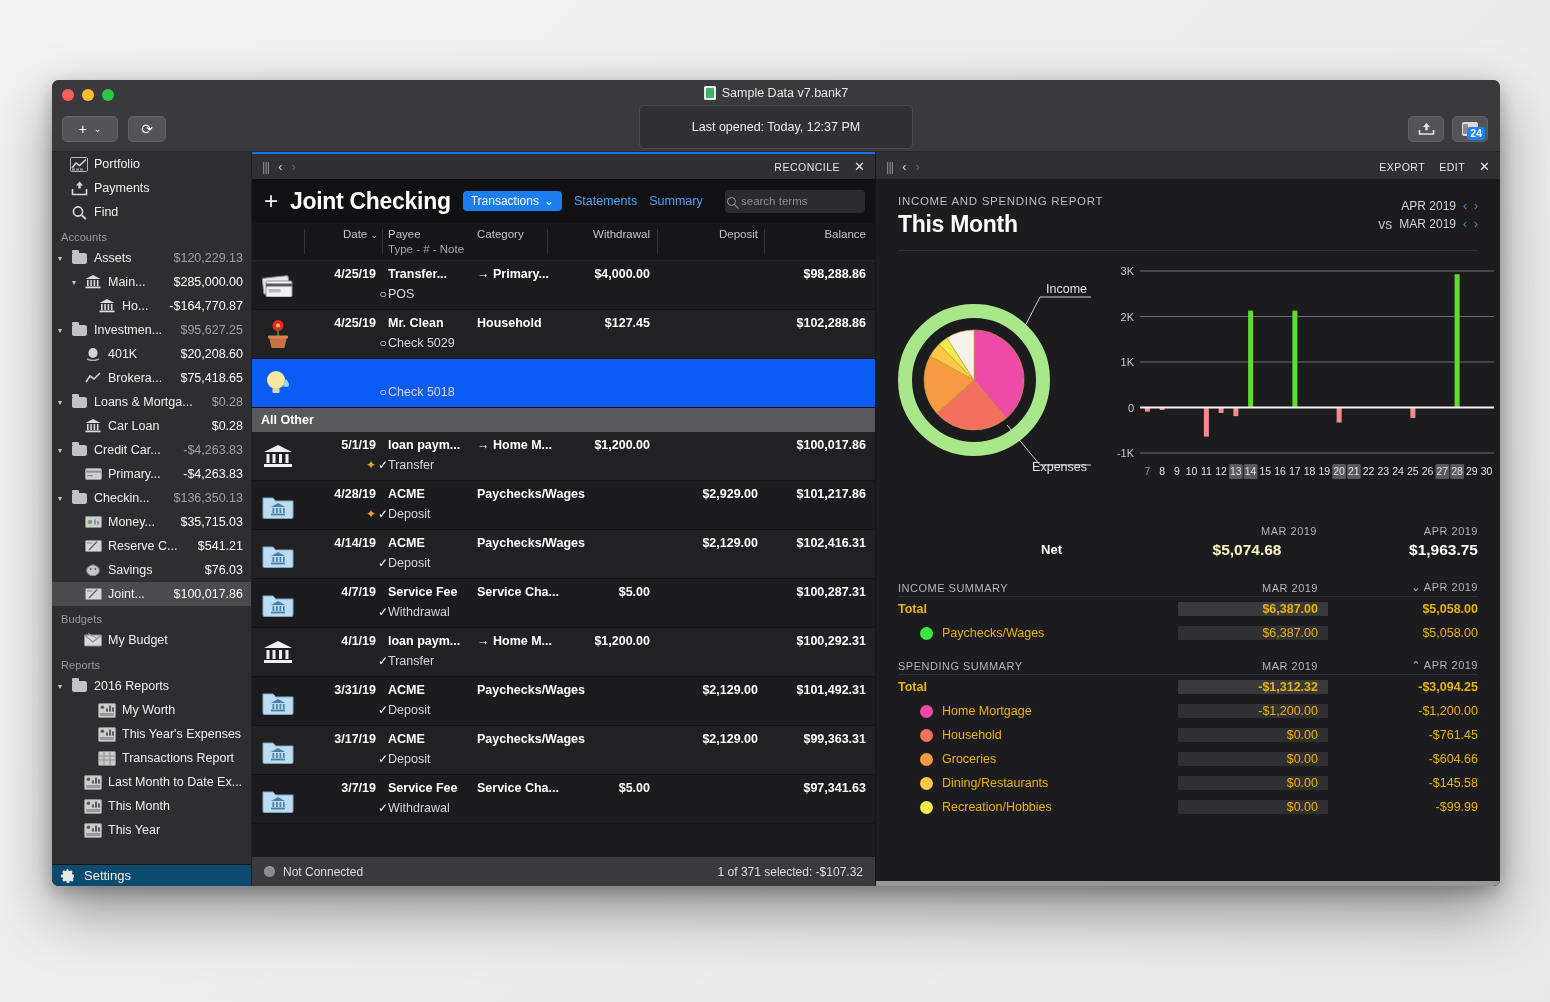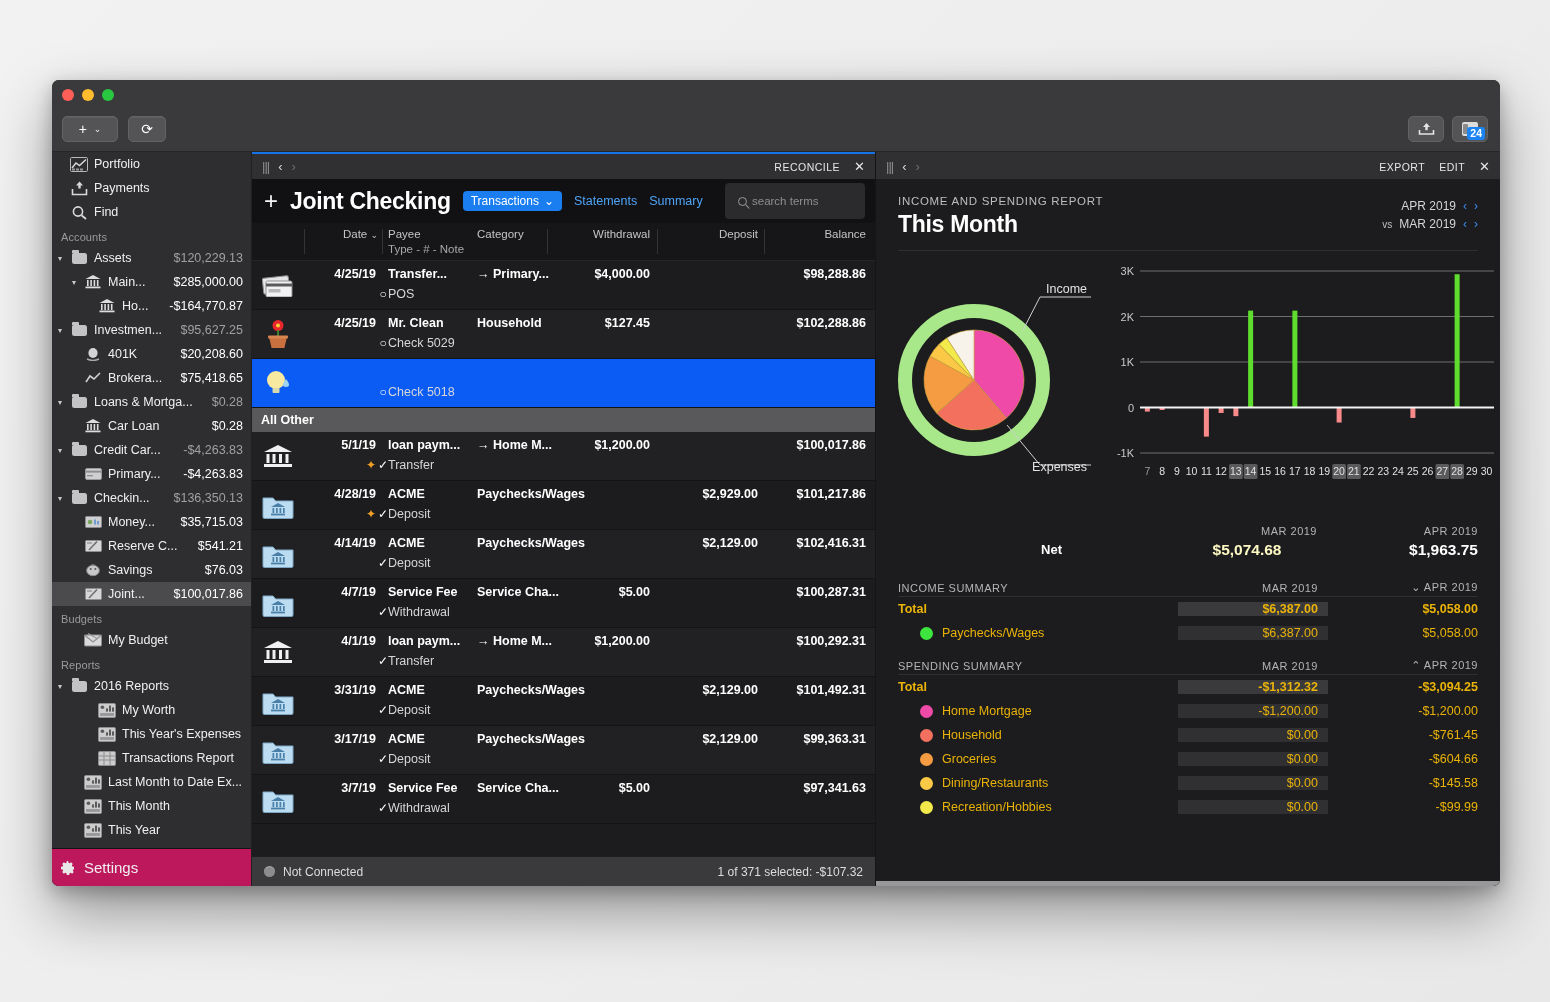--- a/index.html
+++ b/index.html
@@ -100,23 +100,23 @@
   .ico { width:20px; flex:0 0 20px; display:flex; align-items:center; justify-content:center;
          margin-right:5px; font-size:13px; }
   .ind1{ padding-left:6px; } .ind2{ padding-left:20px; } .ind3{ padding-left:34px; }
 
   .folder{
     width:15px;height:11px;background:#c3c3c5;border-radius:1.5px 2.5px 2.5px 2.5px;position:relative;
   }
   .folder:before{content:"";position:absolute;left:0;top:-2.5px;width:7px;height:3px;background:#c3c3c5;border-radius:1px 1px 0 0;}
 
   .sb-footer{
-    position:absolute; bottom:0; left:0; right:0; height:38px; background:#be185d;
+    position:absolute; bottom:0; left:0; right:0; height:22px; background:#0c4a6e;
     border-top:1px solid #151517; display:flex; align-items:center; padding-left:8px;
-    color:#efefef; font-size:15px; gap:8px;
+    color:#efefef; font-size:13px; gap:8px;
   }
 
   
   #register { width:624px; flex:0 0 624px; background:#1c1c1e; position:relative;
               border-right:1px solid #151517; }
   .pane-bar {
     height:27px; background:#303032; display:flex; align-items:center;
     padding:0 10px; border-top:2px solid #1473e6; color:#b6b6b8; font-size:11px;
   }
   .pane-bar .nav { display:flex; align-items:center; gap:9px; }
@@ -131,22 +131,22 @@
     height:44px; background:#111113; display:flex; align-items:center; padding:0 10px 0 12px; gap:12px;
   }
   .reg-plus { font-size:24px; color:#f4f4f6; font-weight:300; line-height:1; }
   .reg-title { font-size:23px; font-weight:bold; color:#fff; letter-spacing:-.3px; }
   .pill {
     background:#1a7ef0; color:#fff; font-size:12px; border-radius:4px;
     padding:3px 8px; display:flex; align-items:center; gap:5px;
   }
   .lnk { color:#4ea3f7; font-size:12.5px; }
   .searchbox {
-    margin-left:auto; width:140px; height:36px; background:#2b2b2d; border-radius:4px;
-    display:flex; align-items:center; gap:5px; padding:0 13px; color:#8e8e90; font-size:11.5px;
+    margin-left:auto; width:140px; height:23px; background:#2b2b2d; border-radius:4px;
+    display:flex; align-items:center; gap:5px; padding:0 2px; color:#8e8e90; font-size:11.5px;
   }
   .mag { width:9px;height:9px;border:1.4px solid #9a9a9c;border-radius:50%;position:relative;flex:0 0 9px;}
   .mag:after{content:"";position:absolute;right:-3.5px;bottom:-2.5px;width:4.5px;height:1.4px;background:#9a9a9c;transform:rotate(45deg);}
 
   .cols {
     height:38px; background:#161618; border-bottom:1px solid #252527;
     display:flex; font-size:11.5px; color:#c4c4c6; position:relative;
   }
   .cols .c { position:relative; padding-top:4px; }
   .cols .div { position:absolute; top:6px; bottom:6px; width:1px; background:#333335; }
@@ -177,21 +177,21 @@
   .dot-grey{ width:11px;height:11px;border-radius:50%;background:#8c8c8e;margin-right:8px;
              box-shadow:inset 0 1px 1px rgba(255,255,255,.25); }
 
   
   #report { flex:1; background:#1c1c1e; position:relative; overflow:hidden; }
   .rep-top { padding:16px 22px 0 22px; position:relative; }
   .rep-kicker { font-size:11.5px; color:#bdbdbf; letter-spacing:.7px; }
   .rep-title { font-size:23px; font-weight:bold; color:#fff; margin-top:4px; letter-spacing:-.3px; }
   .rep-dates { position:absolute; right:22px; top:18px; text-align:right; font-size:12px; color:#d4d4d6; }
   .dt-line { display:flex; align-items:center; justify-content:flex-end; gap:7px; height:18px; }
-  .dt-vs { color:#c0c0c2; font-size:10px; }
+  .dt-vs { color:#c0c0c2; font-size:14px; }
   .arw { color:#3b8ff0; font-size:12px; }
   .rep-rule { margin:12px 22px 0 22px; height:1px; background:#2f2f31; }
 
   .charts { display:flex; padding:6px 22px 0 6px; height:260px; }
   .donutwrap { width:230px; position:relative; flex:0 0 230px; }
   .barwrap { flex:1; position:relative; }
 
   .sumblock { padding:0 22px; }
   .net-row { display:flex; align-items:flex-end; height:56px; position:relative; }
   .net-lbl { position:absolute; right:416px; bottom:10px; font-size:13px; font-weight:bold; color:#fff; }
@@ -217,21 +217,28 @@
 
 <div id="window">
 
   <div id="titlebar">
     <div class="traffic">
       <div class="tl r"></div>
       <div class="tl y"></div>
       <div class="tl g"></div>
     </div>
 
-
+    <div class="doc-title">
+      <span class="doc-ico"></span>
+      <span>Sample Data v7.bank7</span>
+    </div>
+
+    <div class="lastopened">
+      <span>Last opened: Today, 12:37 PM</span>
+    </div>
 
     <div class="tb-left">
       <div class="tb-btn plus">
         <span>+</span>
         <span class="chev">⌄</span>
       </div>
       <div class="tb-btn refresh">
         <span>⟳</span>
       </div>
     </div>

